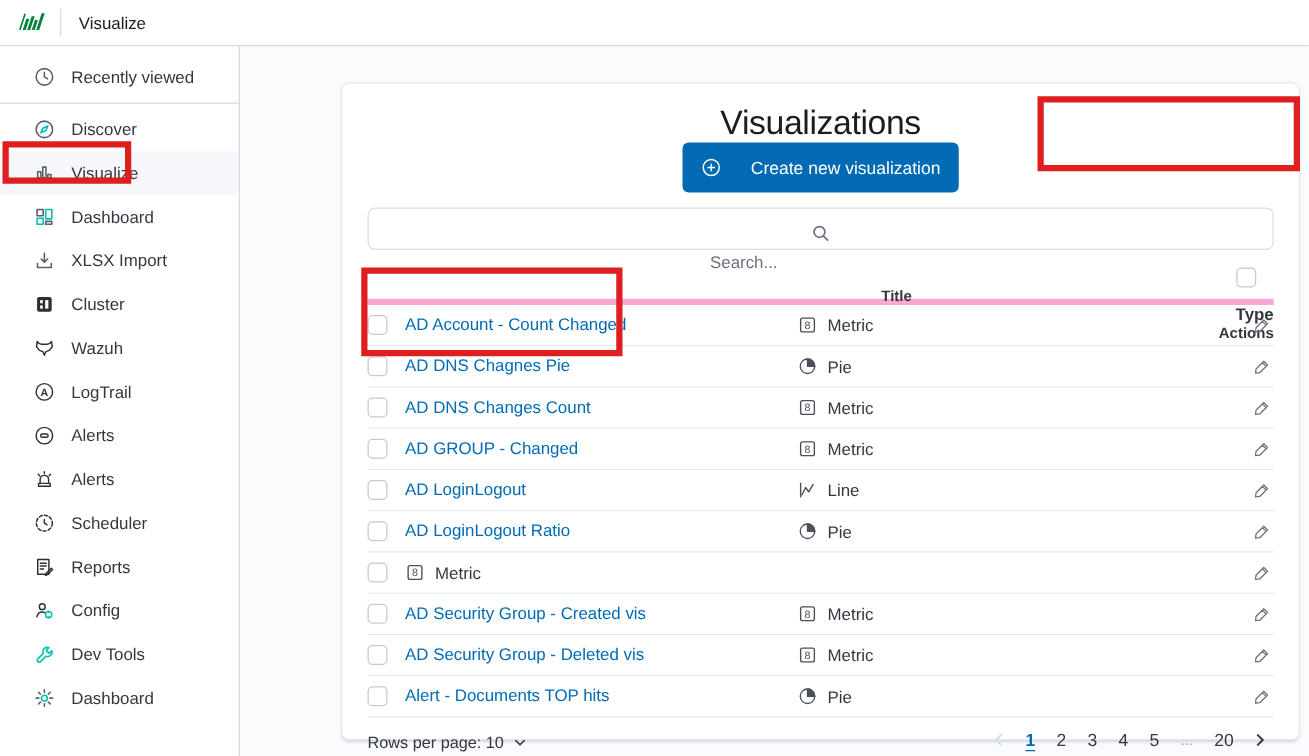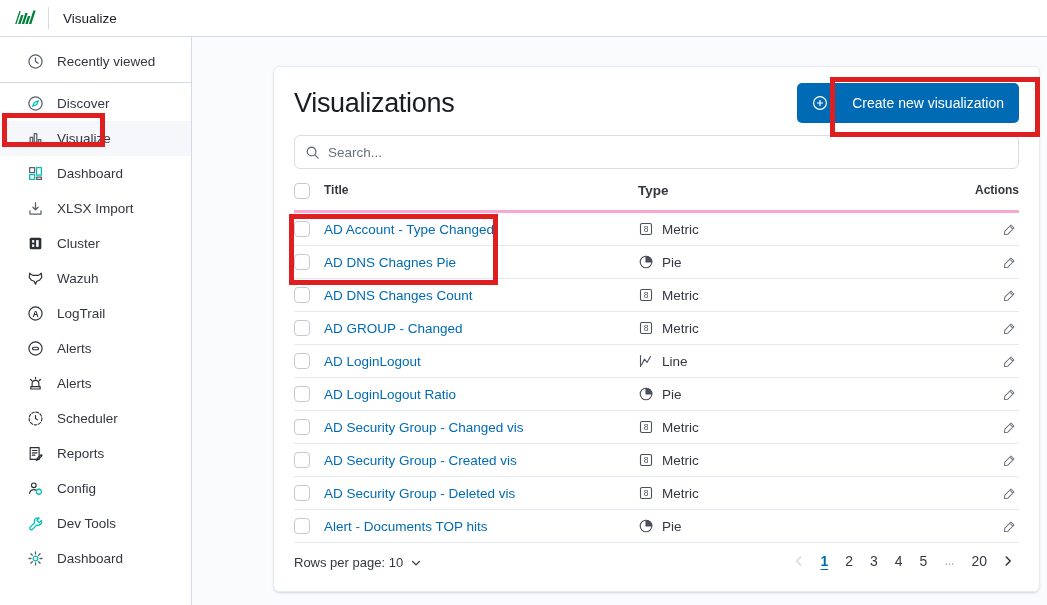--- a/index.html
+++ b/index.html
@@ -35,40 +35,40 @@
   .icon { display:inline-flex; align-items:center; justify-content:center; flex:0 0 auto; }
   .icon svg { display:block; }
   
   .main { position:absolute; top:37px; left:192px; right:0; bottom:0; background:#fafbfd; }
   .panel {
     position:absolute; left:81px; top:29px; width:767px; height:526px;
     background:#fff; border:1px solid #e6ebf2; border-radius:6px;
     box-shadow:0 2px 2px -1px rgba(152,162,179,.3), 0 1px 5px -2px rgba(152,162,179,.3);
     padding:16px 20px 12px 20px;
   }
-  .panel-header { display:flex; justify-content:space-between; align-items:center; margin-bottom:12px; }
+  .panel-header { display:flex; justify-content:space-between; align-items:center; margin-bottom:12px;flex-direction:column; }
   .page-title { font-size:27px; font-weight:400; color:#1a1c21; letter-spacing:-.3px; }
   .create-btn {
     background:#006bb4; color:#fff; border:none; border-radius:5px;
     height:40px; padding:0 15px; font-size:14px; font-weight:500;
     font-family:"Liberation Sans",sans-serif;
     display:flex; align-items:center; gap:24px; cursor:pointer;
   }
   .search-box {
     height:34px; border:1px solid #d8dee8; border-radius:6px; background:#fff;
-    display:flex; align-items:center; padding:12px 10px; gap:8px; margin-bottom:14px;
+    display:flex; align-items:center; padding:12px 10px; gap:8px; margin-bottom:14px;flex-direction:column;
   }
   .search-box input {
     border:none; outline:none; flex:1; font-size:13.5px; color:#343741;
     font-family:"Liberation Sans",sans-serif; background:transparent;
   }
   .search-box input::placeholder { color:#69707d; }
   
-  .thead { display:flex; align-items:flex-start; height:30px; border-bottom:3px solid #f9a8d4;
-           font-size:12px; font-weight:700; color:#343741; }
+  .thead { display:flex; align-items:flex-end; height:30px; border-bottom:5px solid #f9a8d4;
+           font-size:12px; font-weight:700; color:#343741;flex-direction:column; }
   .row { display:flex; align-items:center; height:33px; border-bottom:1px solid #e4e9f2; }
   .col-check { width:30px; display:flex; align-items:center; }
   .col-title { width:314px; }
   .col-type  { flex:1; display:flex; align-items:center; gap:8px; font-size:13.5px; color:#343741; }
   .col-actions { width:40px; display:flex; justify-content:flex-end; font-weight:400; }
   .thead .col-actions { font-weight:700; }
   .checkbox { width:16px; height:16px; border:1px solid #c5c9d2; border-radius:4px; background:#fff; cursor:pointer; }
   .title-link { color:#006bb4; font-size:13.5px; text-decoration:none; cursor:pointer; }
   .edit-btn { background:none; border:none; cursor:pointer; padding:2px; display:flex; }
   
@@ -283,21 +283,21 @@
           </div>
         <div class="col-title">Title</div>
         <div class="col-type">Type</div>
         <div class="col-actions">Actions</div>
       </div>
       <div>
           <div class="row">
             <div class="col-check">
               <div class="checkbox"></div>
             </div>
-            <div class="col-title"><a class="title-link">AD Account - Type Changed</a></div>
+            <div class="col-title"><a class="title-link">AD Account - Count Changed</a></div>
             <div class="col-type">
               <span class="icon">
                 <svg width="16" height="16" viewBox="0 0 16 16" fill="none" stroke-linecap="round" stroke-linejoin="round" stroke="#49505a" stroke-width="1.1">
                   <rect x="2.5" y="2.5" width="11" height="11" rx="1.5"></rect>
                   <text x="8" y="11.2" text-anchor="middle" font-size="8.5" fill="#49505a" stroke="none" font-family="Liberation Sans, sans-serif">8</text>
                 </svg>
               </span>
               <span>Metric</span>
             </div>
             <div class="col-actions">
@@ -427,21 +427,20 @@
                     <path d="M9.6 3.2l3.2 3.2-6.6 6.6-3.6.4.4-3.6zM8.4 4.4l3.2 3.2"></path>
                   </svg>
                 </span>
               </button>
             </div>
           </div>
           <div class="row">
             <div class="col-check">
               <div class="checkbox"></div>
             </div>
-            <div class="col-title"><a class="title-link">AD Security Group - Changed vis</a></div>
             <div class="col-type">
               <span class="icon">
                 <svg width="16" height="16" viewBox="0 0 16 16" fill="none" stroke-linecap="round" stroke-linejoin="round" stroke="#49505a" stroke-width="1.1">
                   <rect x="2.5" y="2.5" width="11" height="11" rx="1.5"></rect>
                   <text x="8" y="11.2" text-anchor="middle" font-size="8.5" fill="#49505a" stroke="none" font-family="Liberation Sans, sans-serif">8</text>
                 </svg>
               </span>
               <span>Metric</span>
             </div>
             <div class="col-actions">

